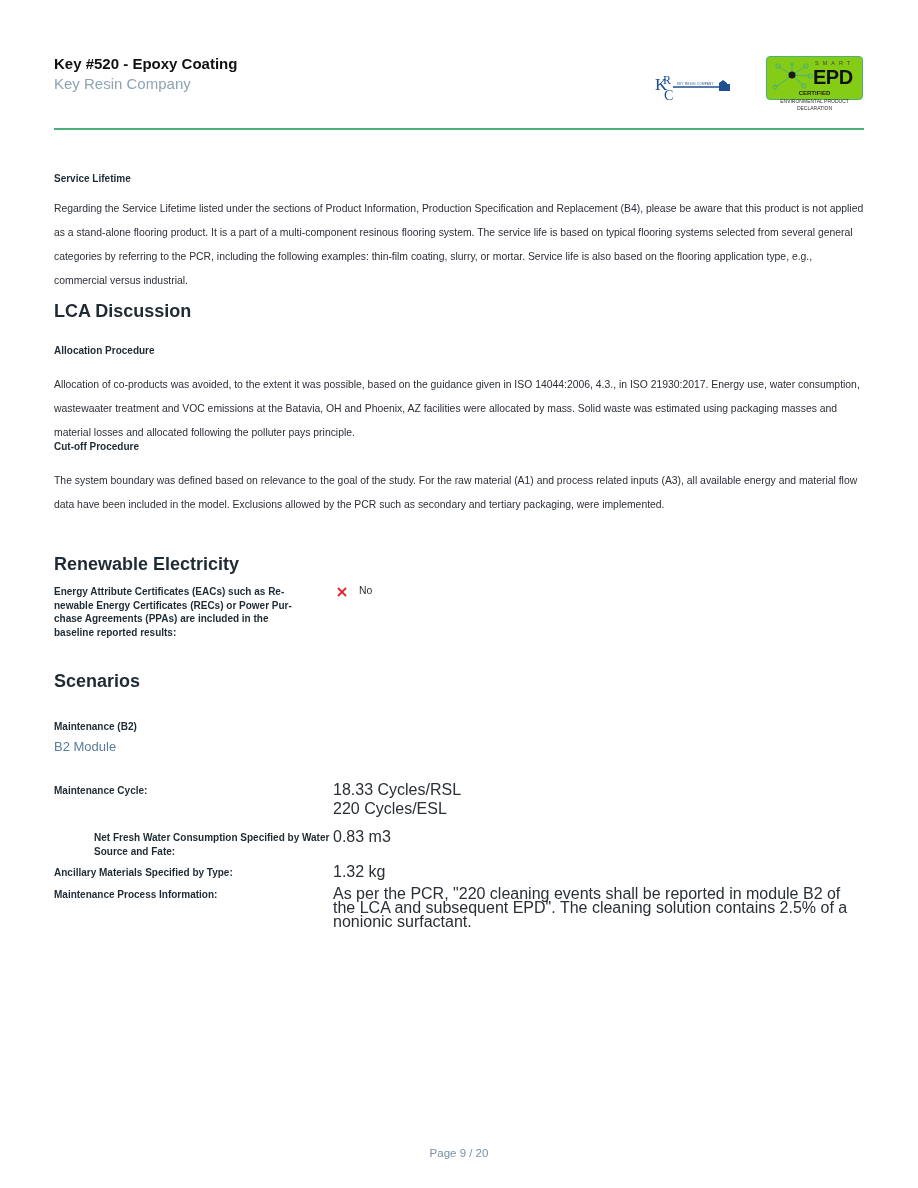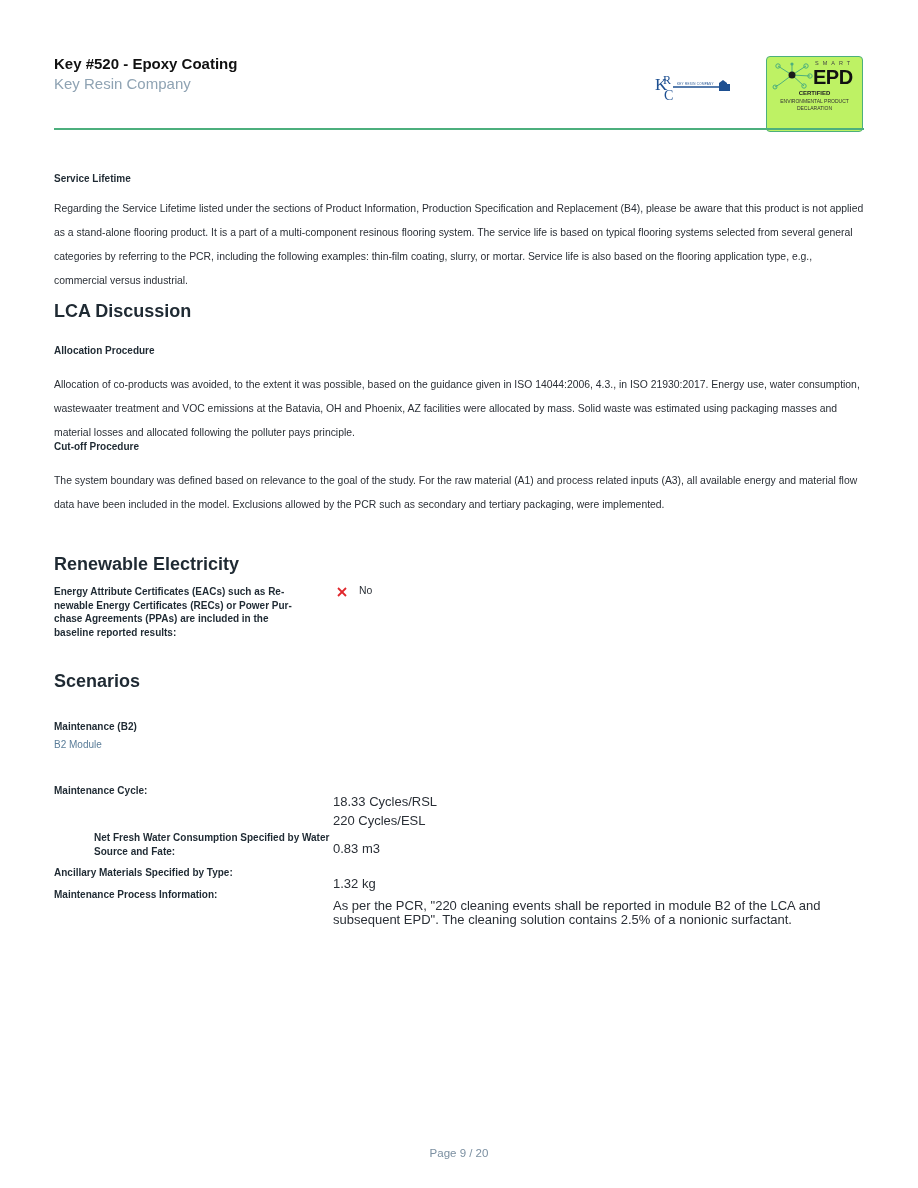--- a/index.html
+++ b/index.html
@@ -11,42 +11,42 @@
       overflow: hidden;
     }
     .page { position: absolute; left: 54px; top: 0; width: 810px; height: 1188px; }
 
     
     .header { position: absolute; left: 0; top: 54px; width: 810px; height: 76px; }
     .doc-title { position: absolute; left: 0; top: 1px; font-size: 15px; font-weight: 700; color: #111; }
     .doc-company { position: absolute; left: 0; top: 21px; font-size: 15px; color: #8fa3b3; }
     .krc-logo { position: absolute; left: 601px; top: 18px; width: 78px; height: 30px; }
     .epd-badge {
-      position: absolute; left: 712px; top: 2px; width: 97px; height: 76px;
-      border: 1.5px solid #4caf7d; border-radius: 4px; background: #bef264;
+      position: absolute; left: 712px; top: 2px; width: 97px; height: 44px;
+      border: 1.5px solid #4caf7d; border-radius: 4px; background: #84cc16;
     }
     .epd-badge .smart { position: absolute; left: 48px; top: 3px; font-size: 5.5px; letter-spacing: 4px; color: #444; }
     .epd-badge .epd { position: absolute; left: 46px; top: 9px; font-size: 20px; font-weight: 900; color: #111; letter-spacing: -0.5px; }
     .epd-badge .cert { position: absolute; left: 0; width: 100%; top: 33px; text-align: center; font-size: 6px; font-weight: 700; color: #222; }
     .epd-badge .env { position: absolute; left: 0; width: 100%; top: 41px; text-align: center; font-size: 5px; color: #333; line-height: 6.5px; }
     .epd-badge svg { position: absolute; left: 5px; top: 5px; }
     .header-rule { position: absolute; left: 0; top: 128px; width: 810px; height: 2px; background: #4caf7d; }
 
     
     h2.h-lg { position: absolute; left: 0; font-size: 18px; font-weight: 700; color: #1f2a33; }
     h3.h-md { position: absolute; left: 0; font-size: 10px; font-weight: 700; color: #1f2a33; }
     p.body { position: absolute; left: 0; width: 812px; font-size: 10.4px; line-height: 24px; color: #2a2f36; }
 
     .kv-label { position: absolute; left: 0; width: 262px; font-size: 10px; font-weight: 700; line-height: 13.5px; color: #1f2a33; }
-    .kv-value { position: absolute; left: 279px; font-size: 13px; line-height: 14px; color: #2a2f36; margin-top: 12px; }
+    .kv-value { position: absolute; left: 279px; font-size: 16px; line-height: 14px; color: #2a2f36; }
 
     .x-icon { position: absolute; left: 282px; top: 586px; width: 12px; height: 12px; }
     .no-text { position: absolute; left: 305px; top: 585px; font-size: 10.4px; color: #2a2f36; }
 
-    .subcaption { position: absolute; left: 0; font-size: 10px; color: #5a7d99; }
+    .subcaption { position: absolute; left: 0; font-size: 13px; color: #5a7d99; }
 
     .footer { position: absolute; left: 0; width: 810px; top: 1147px; text-align: center; font-size: 11.5px; color: #7b8fa1; }
   </style>
 </head>
 <body>
 
 <div class="page">
 
   <div class="header">
     <div class="doc-title">Key #520 - Epoxy Coating</div>

